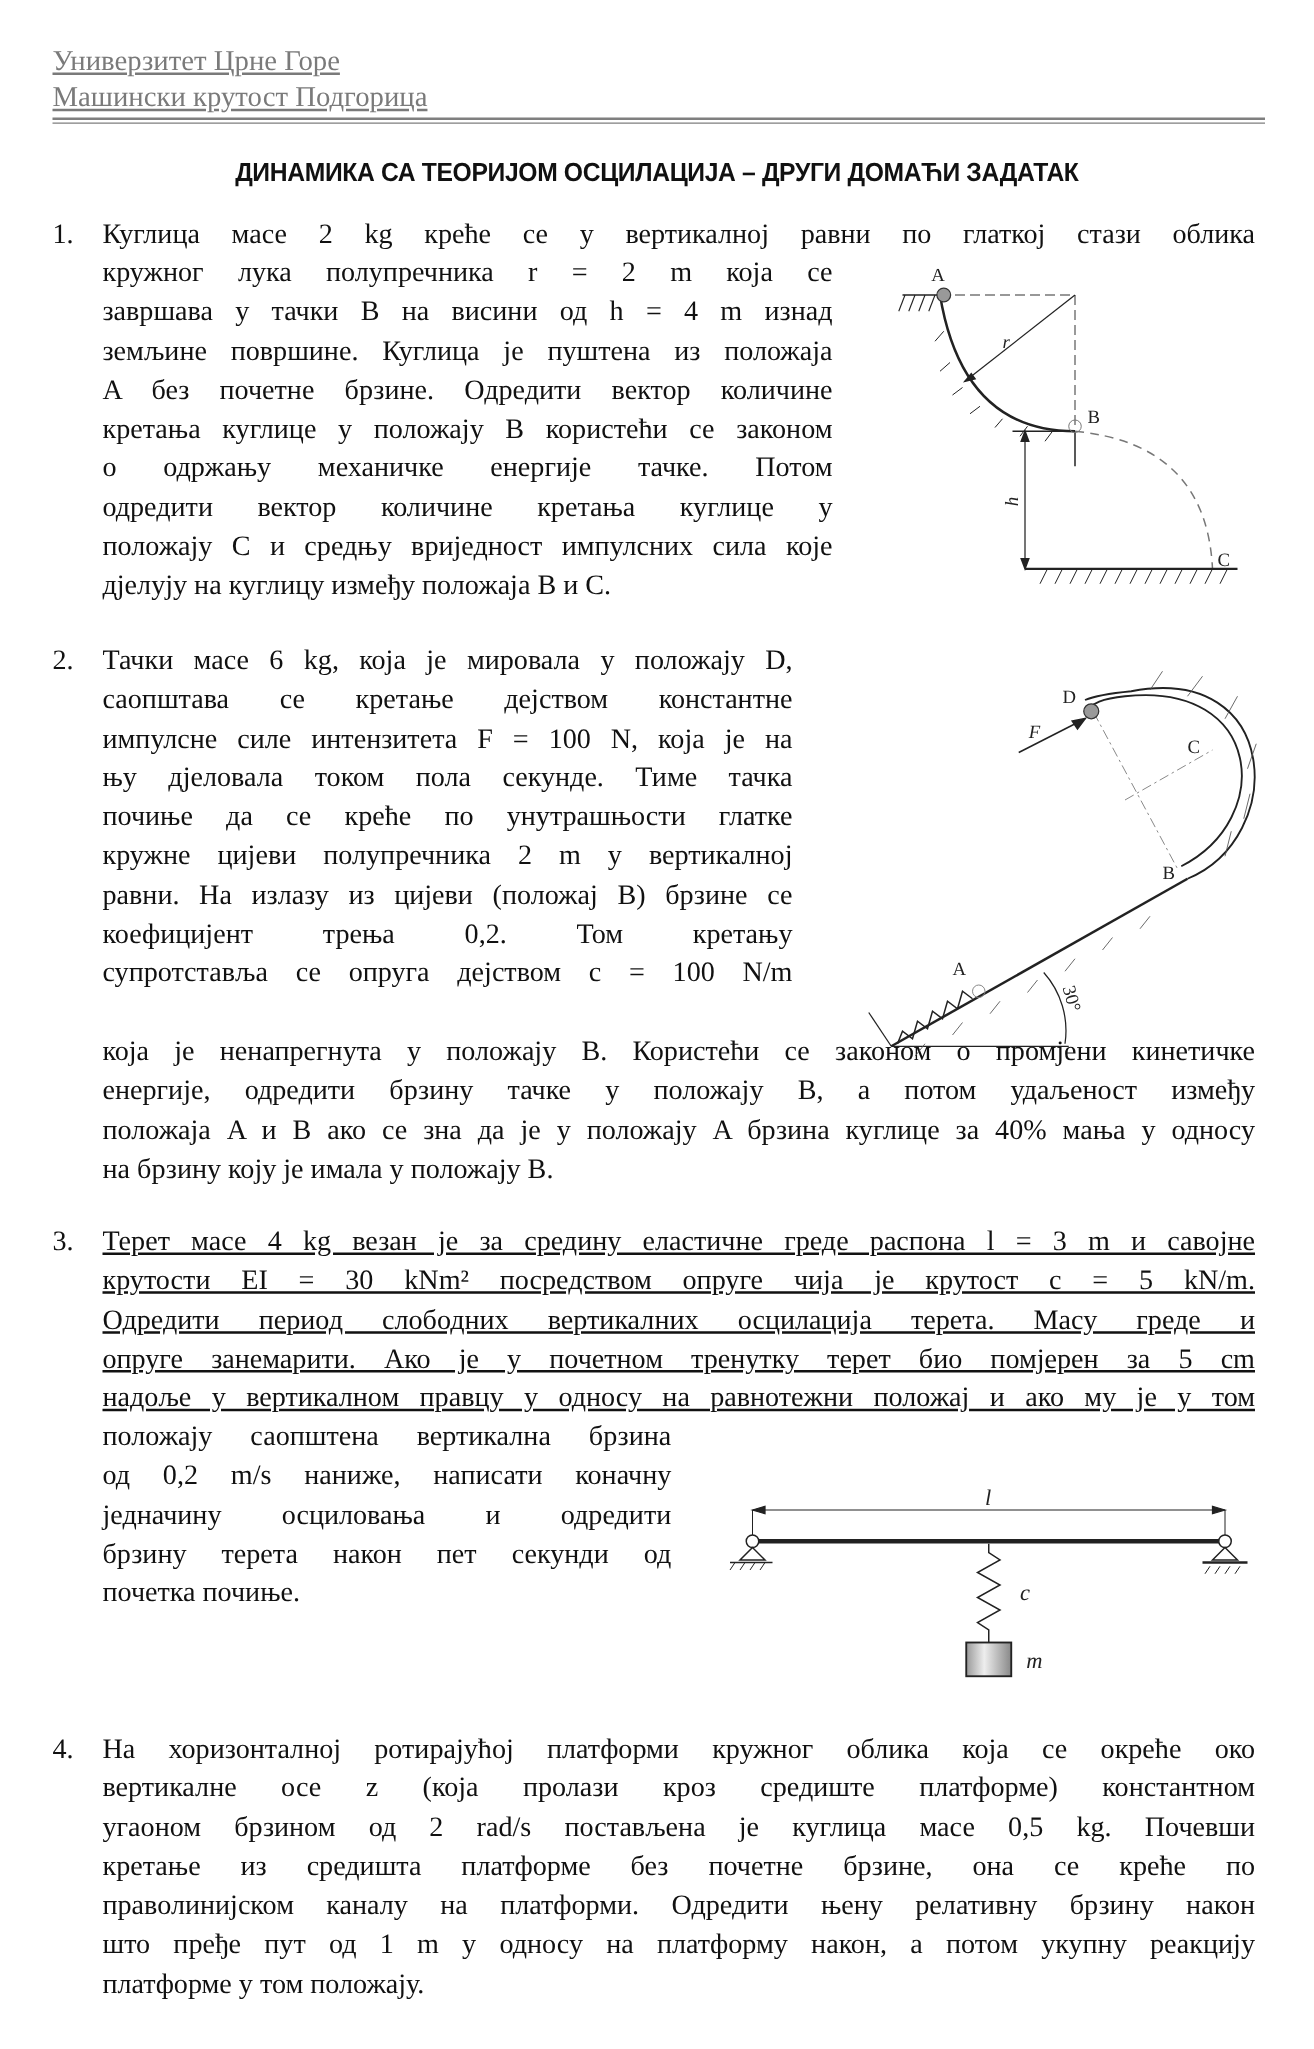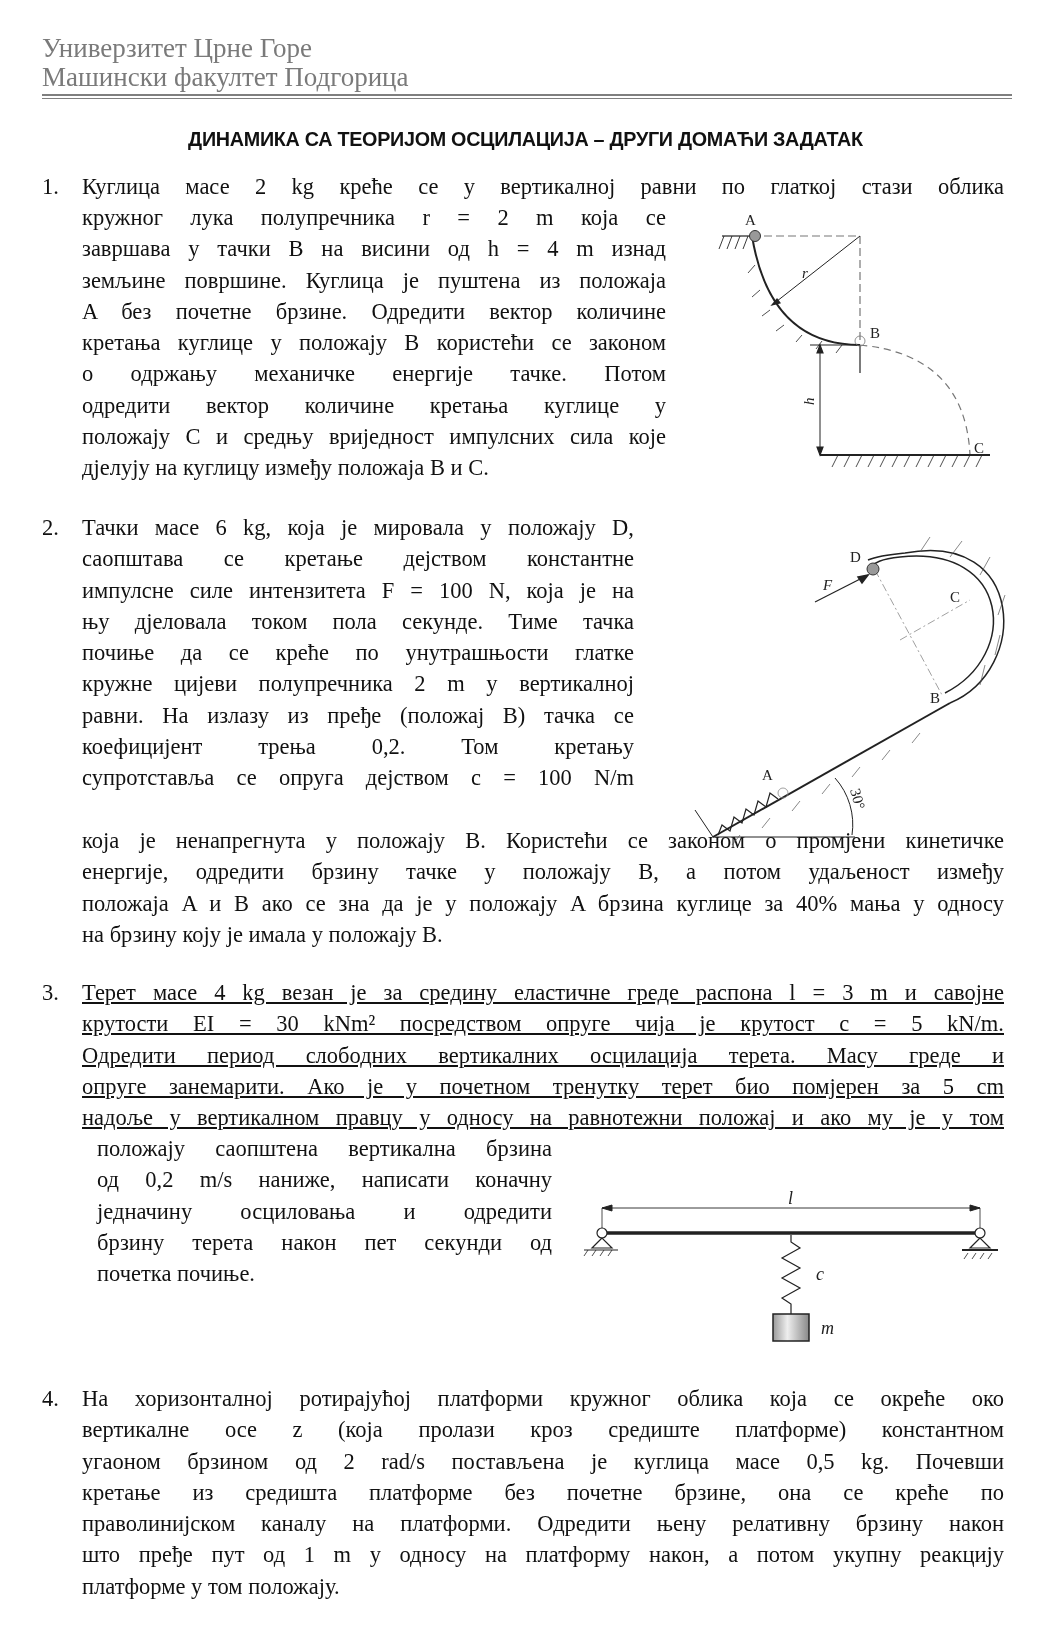--- a/index.html
+++ b/index.html
@@ -1,36 +1,36 @@
 <!DOCTYPE html>
 <html><head>
 <meta charset="utf-8">
 <style>
   html, body { margin:0; padding:0; background:#ffffff; }
   body { width:1051px; height:1639px; position:relative; overflow:hidden;
          font-family:"DejaVu Serif", serif; color:#111; }
   .header { position:absolute; left:42px; top:34px; width:970px; }
-  .header .line { font-family:"Liberation Serif", serif; font-size:27px; color:#7a7a7a; line-height:29px; }
+  .header .line { font-family:"Liberation Serif", serif; font-size:23px; color:#7a7a7a; line-height:29px;text-decoration:underline; }
   .rule { position:absolute; left:42px; top:94px; width:970px; height:5px;
           border-top:2px solid #7f7f7f; border-bottom:1px solid #7f7f7f; box-sizing:border-box; }
   .title { position:absolute; left:0; top:127px; width:1051px; text-align:center;
            font-family:"Liberation Sans", sans-serif; font-weight:bold; font-size:21px; letter-spacing:-0.3px; color:#111; transform:scaleX(0.94); }
   .task { position:absolute; left:42px; width:970px; font-family:"Liberation Serif", serif;
           font-size:22.5px; line-height:31.3px; }
   .num { position:absolute; left:0; top:0; }
   .body { position:absolute; left:40px; text-align:justify; }
   .body p { margin:0; }
   .fig { position:absolute; }
 </style>
 </head>
 <body>
 
 <div class="header">
   <div class="line">Универзитет Црне Горе</div>
-  <div class="line">Машински факултет Подгорица</div>
+  <div class="line">Машински крутост Подгорица</div>
 </div>
 <div class="rule"></div>
 
 <div class="title">ДИНАМИКА СА ТЕОРИЈОМ ОСЦИЛАЦИЈА – ДРУГИ ДОМАЋИ ЗАДАТАК</div>
 
 <div class="task" style="top:171px;">
   <span class="num">1.</span>
   <div class="body" style="width:922px;">
     <p style="text-align-last:justify">Куглица масе 2 kg креће се у вертикалној равни по глаткој стази облика</p>
   </div>
@@ -112,21 +112,21 @@
 
 <div class="task" style="top:512px;">
   <span class="num">2.</span>
   <div class="body" style="width:552px;">
     <p style="text-align-last:justify">Тачки масе 6 kg, која је мировала у положају D,</p>
     <p style="text-align-last:justify">саопштава се кретање дејством константне</p>
     <p style="text-align-last:justify">импулсне силе интензитета F = 100 N, која је на</p>
     <p style="text-align-last:justify">њу дјеловала током пола секунде. Тиме тачка</p>
     <p style="text-align-last:justify">почиње да се креће по унутрашњости глатке</p>
     <p style="text-align-last:justify">кружне цијеви полупречника 2 m у вертикалној</p>
-    <p style="text-align-last:justify">равни. На излазу из пређе (положај B) тачка се</p>
+    <p style="text-align-last:justify">равни. На излазу из цијеви (положај B) брзине се</p>
     <p style="text-align-last:justify">коефицијент трења 0,2. Том кретању</p>
     <p style="text-align-last:justify">супротставља се опруга дејством c = 100 N/m</p>
   </div>
   <div class="body" style="top:313px; width:922px;">
     <p style="text-align-last:justify">која је ненапрегнута у положају B. Користећи се законом о промјени кинетичке</p>
     <p style="text-align-last:justify">енергије, одредити брзину тачке у положају B, а потом удаљеност између</p>
     <p style="text-align-last:justify">положаја A и B ако се зна да је у положају A брзина куглице за 40% мања у односу</p>
     <p>на брзину коју је имала у положају B.</p>
   </div>
 </div>
@@ -181,21 +181,21 @@
 
 <div class="task" style="top:977px;">
   <span class="num">3.</span>
   <div class="body" style="width:922px;text-decoration:underline;">
     <p style="text-align-last:justify">Терет масе 4 kg везан је за средину еластичне греде распона l = 3 m и савојне</p>
     <p style="text-align-last:justify">крутости EI = 30 kNm² посредством опруге чија је крутост c = 5 kN/m.</p>
     <p style="text-align-last:justify">Одредити период слободних вертикалних осцилација терета. Масу греде и</p>
     <p style="text-align-last:justify">опруге занемарити. Ако је у почетном тренутку терет био помјерен за 5 cm</p>
     <p style="text-align-last:justify">надоље у вертикалном правцу у односу на равнотежни положај и ако му је у том</p>
   </div>
-  <div class="body" style="top:156px; width:455px;margin-left:15px;">
+  <div class="body" style="top:156px; width:455px;">
     <p style="text-align-last:justify">положају саопштена вертикална брзина</p>
     <p style="text-align-last:justify">од 0,2 m/s наниже, написати коначну</p>
     <p style="text-align-last:justify">једначину осциловања и одредити</p>
     <p style="text-align-last:justify">брзину терета након пет секунди од</p>
     <p>почетка почиње.</p>
   </div>
 </div>
 
 <svg class="fig" style="left:570px; top:1190px;" width="440" height="160">
   <g stroke="#222" fill="none">

